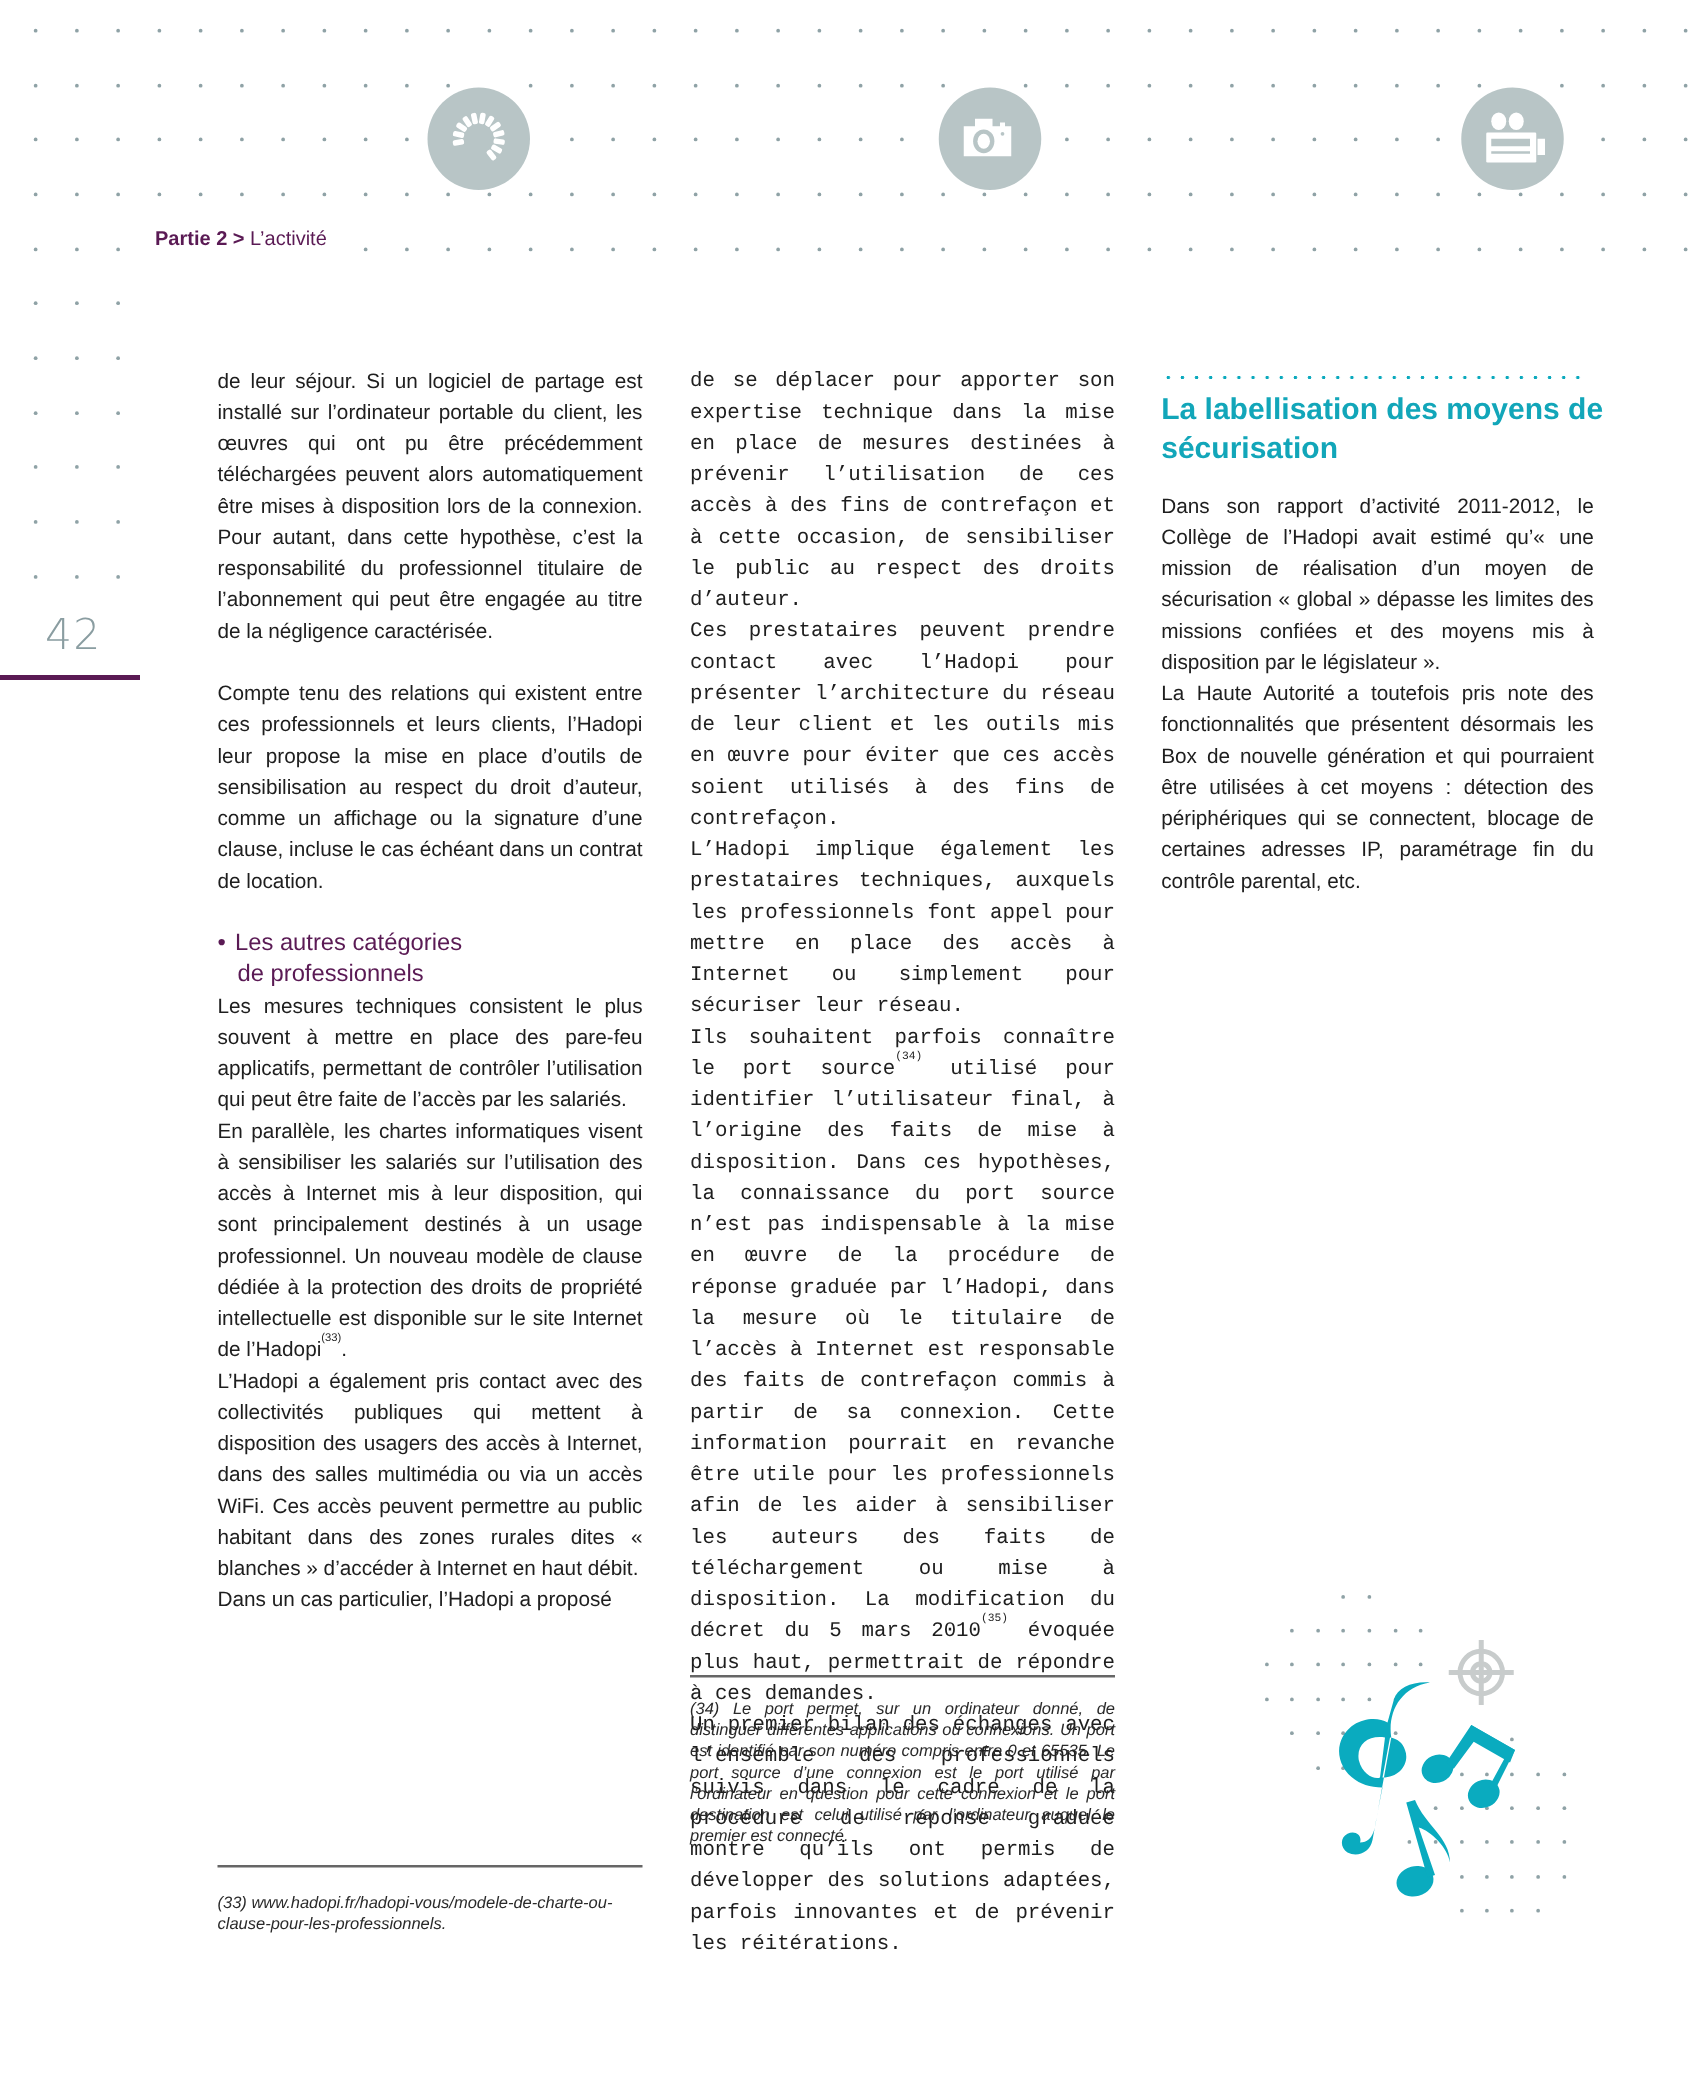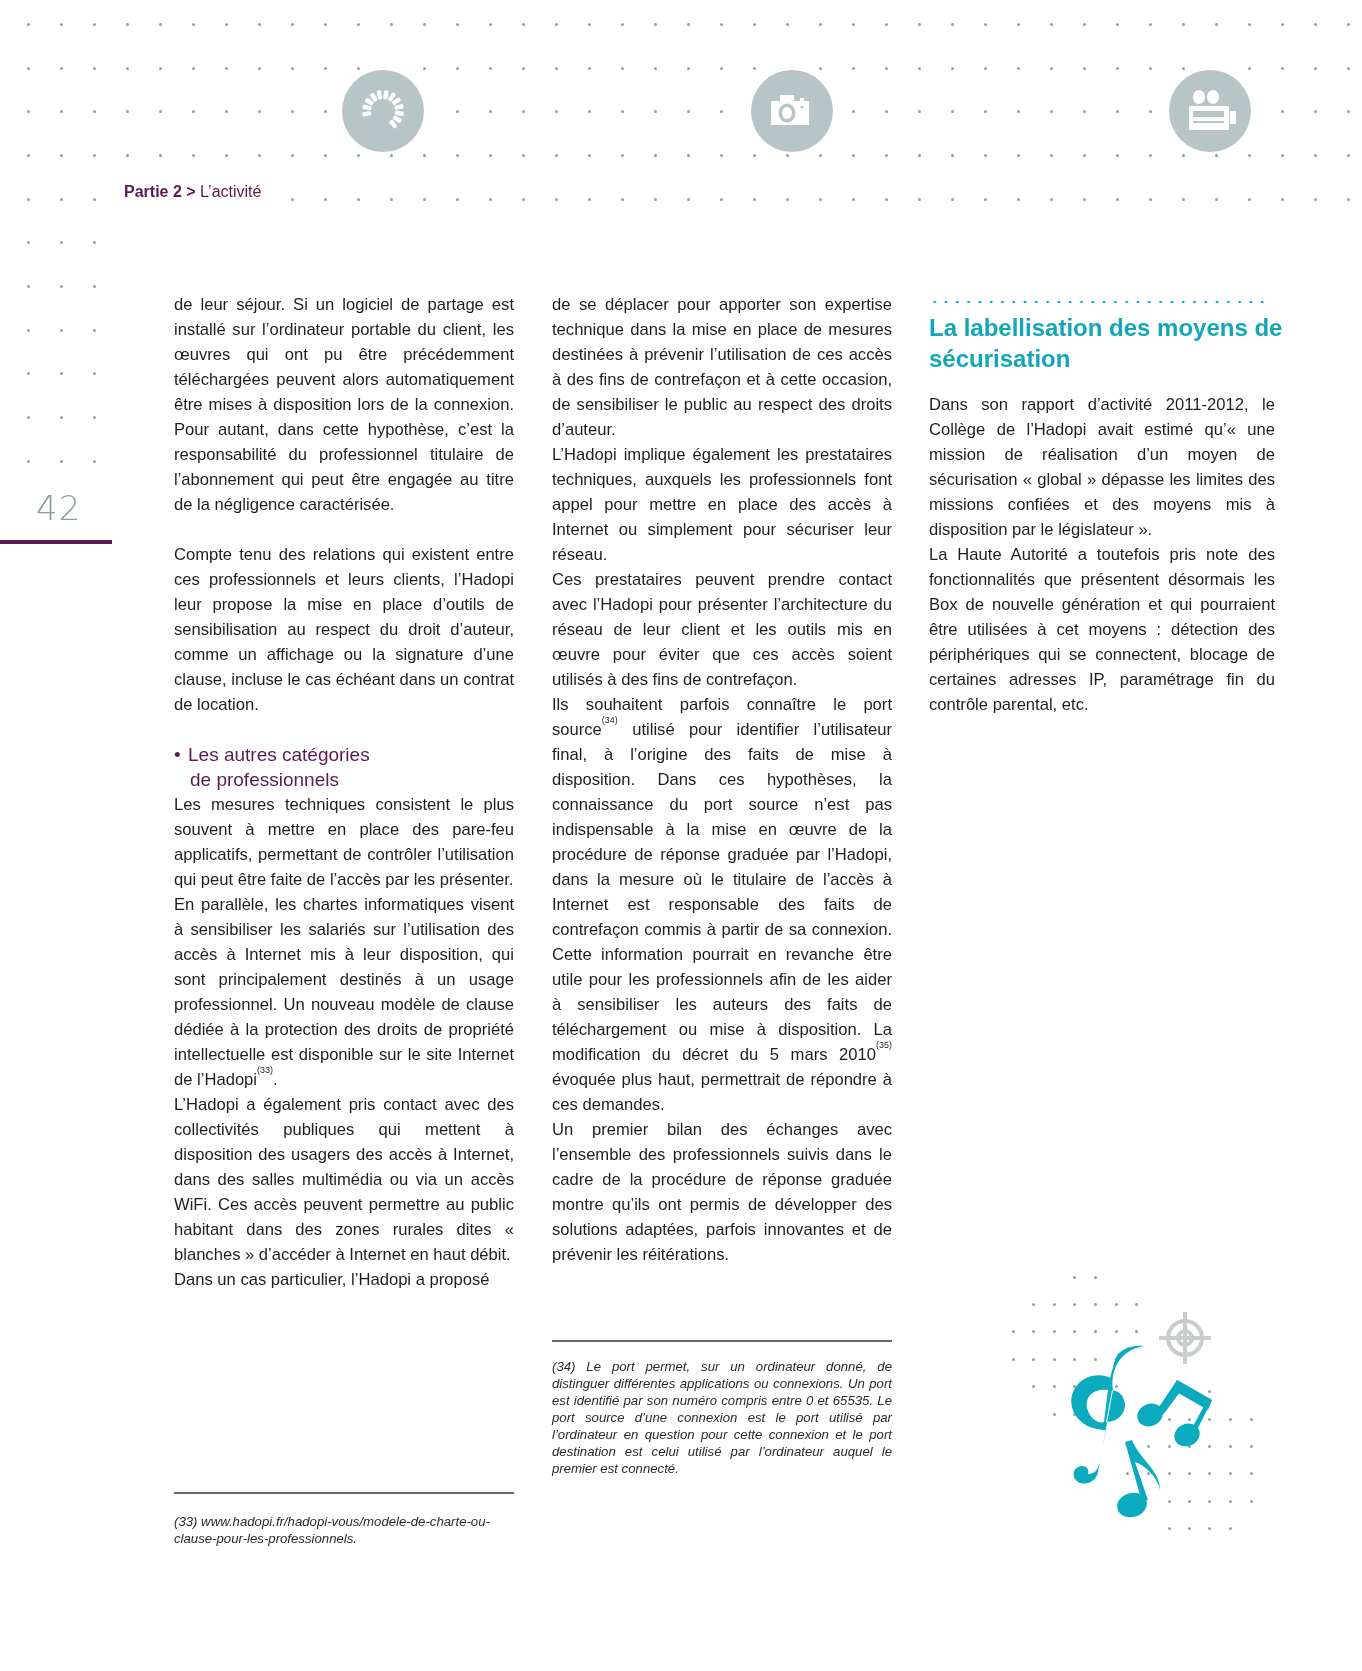--- a/index.html
+++ b/index.html
@@ -9,21 +9,21 @@
   .icon-circle { position:absolute; width:82px; height:82px; border-radius:50%; background:#b8c5c6; display:flex; align-items:center; justify-content:center; }
   .icon-circle svg { display:block; }
   .breadcrumb { position:absolute; left:124px; top:183px; font-size:16px; color:#5a1a54; }
   .breadcrumb .b { font-weight:bold; }
   .pagenum { position:absolute; left:36px; top:488px; font-size:34px; color:#8a9da1; font-family:"DejaVu Sans", sans-serif; font-weight:300; letter-spacing:1px; }
   .pageline { position:absolute; left:0; top:540px; width:112px; height:4px; background:#5a1a54; }
   .col { position:absolute; font-size:16.6px; line-height:25px; text-align:justify; color:#1e1e1e; }
   .col p { margin:0; }
   .col .gap { height:25px; }
   .c1 { left:174px; top:292px; width:340px; }
-  .c2 { left:552px; top:292px; width:340px; }
+  .c2 { left:552px; top:292px; width:340px;font-family:Liberation Mono, monospace; }
   .c3 { left:929px; top:392px; width:346px; }
   sup { font-size:9px; vertical-align:top; line-height:10px; position:relative; top:-2px; }
   .subhead { color:#5a1a54; font-size:19px; line-height:25px; margin:0; text-align:left; }
   .subhead .bullet { display:inline-block; width:14px; }
   .subhead .ind { padding-left:16px; }
   .section-dots { position:absolute; left:929px; top:300px; width:340px; height:4px; background-image:radial-gradient(circle, #0aa9bd 1.3px, transparent 1.6px); background-size:11.3px 4px; background-repeat:repeat-x; }
   .section-title { position:absolute; left:929px; top:312px; width:360px; font-size:24px; line-height:31px; font-weight:bold; color:#12a6b9; }
   .fn-rule { position:absolute; height:2px; background:#666; }
   .fn { position:absolute; font-size:13.2px; line-height:17px; font-style:italic; color:#2a2a2a; text-align:justify; }
   .fn p { margin:0 0 6px 0; }
@@ -289,35 +289,35 @@
 
 <div class="col c1">
   <p>de leur séjour. Si un logiciel de partage est installé sur l’ordinateur portable du client, les œuvres qui ont pu être précédemment téléchargées peuvent alors automatiquement être mises à disposition lors de la connexion. Pour autant, dans cette hypothèse, c’est la responsabilité du professionnel titulaire de l’abonnement qui peut être engagée au titre de la négligence caractérisée.</p>
   <div class="gap"></div>
   <p>Compte tenu des relations qui existent entre ces professionnels et leurs clients, l’Hadopi leur propose la mise en place d’outils de sensibilisation au respect du droit d’auteur, comme un affichage ou la signature d’une clause, incluse le cas échéant dans un contrat de location.</p>
   <div class="gap"></div>
   <p class="subhead">
     <span class="bullet">•</span><span>Les autres catégories</span><br>
     <span class="ind">de professionnels</span>
   </p>
-  <p>Les mesures techniques consistent le plus souvent à mettre en place des pare-feu applicatifs, permettant de contrôler l’utilisation qui peut être faite de l’accès par les présenter.</p>
+  <p>Les mesures techniques consistent le plus souvent à mettre en place des pare-feu applicatifs, permettant de contrôler l’utilisation qui peut être faite de l’accès par les salariés.</p>
   <p><span>En parallèle, les chartes informatiques visent à sensibiliser les salariés sur l’utilisation des accès à Internet mis à leur disposition, qui sont principalement destinés à un usage professionnel. Un nouveau modèle de clause dédiée à la protection des droits de propriété intellectuelle est disponible sur le site Internet de l’Hadopi</span><sup>(33)</sup><span>.</span></p>
   <p>L’Hadopi a également pris contact avec des collectivités publiques qui mettent à disposition des usagers des accès à Internet, dans des salles multimédia ou via un accès WiFi. Ces accès peuvent permettre au public habitant dans des zones rurales dites « blanches » d’accéder à Internet en haut débit.</p>
   <p>Dans un cas particulier, l’Hadopi a proposé</p>
 </div>
 
 <div class="fn-rule" style="left:174px; top:1492px; width:340px;"></div>
 <div class="fn" style="left:174px; top:1513px; width:340px; text-align:left;">
   <p>(33)  www.hadopi.fr/hadopi-vous/modele-de-charte-ou-clause-pour-les-professionnels.</p>
 </div>
 
 <div class="col c2">
   <p>de se déplacer pour apporter son expertise technique dans la mise en place de mesures destinées à prévenir l’utilisation de ces accès à des fins de contrefaçon et à cette occasion, de sensibiliser le public au respect des droits d’auteur.</p>
+  <p>Ces prestataires peuvent prendre contact avec l’Hadopi pour présenter l’architecture du réseau de leur client et les outils mis en œuvre pour éviter que ces accès soient utilisés à des fins de contrefaçon.</p>
   <p>L’Hadopi implique également les prestataires techniques, auxquels les professionnels font appel pour mettre en place des accès à Internet ou simplement pour sécuriser leur réseau.</p>
-  <p>Ces prestataires peuvent prendre contact avec l’Hadopi pour présenter l’architecture du réseau de leur client et les outils mis en œuvre pour éviter que ces accès soient utilisés à des fins de contrefaçon.</p>
   <p><span>Ils souhaitent parfois connaître le port source</span><sup>(34)</sup><span> utilisé pour identifier l’utilisateur final, à l’origine des faits de mise à disposition. Dans ces hypothèses, la connaissance du port source n’est pas indispensable à la mise en œuvre de la procédure de réponse graduée par l’Hadopi, dans la mesure où le titulaire de l’accès à Internet est responsable des faits de contrefaçon commis à partir de sa connexion. Cette information pourrait en revanche être utile pour les professionnels afin de les aider à sensibiliser les auteurs des faits de téléchargement ou mise à disposition. La modification du décret du 5 mars 2010</span><sup>(35)</sup><span> évoquée plus haut, permettrait de répondre à ces demandes.</span></p>
   <p>Un premier bilan des échanges avec l’ensemble des professionnels suivis dans le cadre de la procédure de réponse graduée montre qu’ils ont permis de développer des solutions adaptées, parfois innovantes et de prévenir les réitérations.</p>
 </div>
 
 <div class="fn-rule" style="left:552px; top:1340px; width:340px;"></div>
 <div class="fn" style="left:552px; top:1358px; width:340px;">
   <p>(34)  Le port permet, sur un ordinateur donné, de distinguer différentes applications ou connexions. Un port est identifié par son numéro compris entre 0 et 65535. Le port source d’une connexion est le port utilisé par l’ordinateur en question pour cette connexion et le port destination est celui utilisé par l’ordinateur auquel le premier est connecté.</p>
 </div>
 
 <div class="section-dots"></div>

